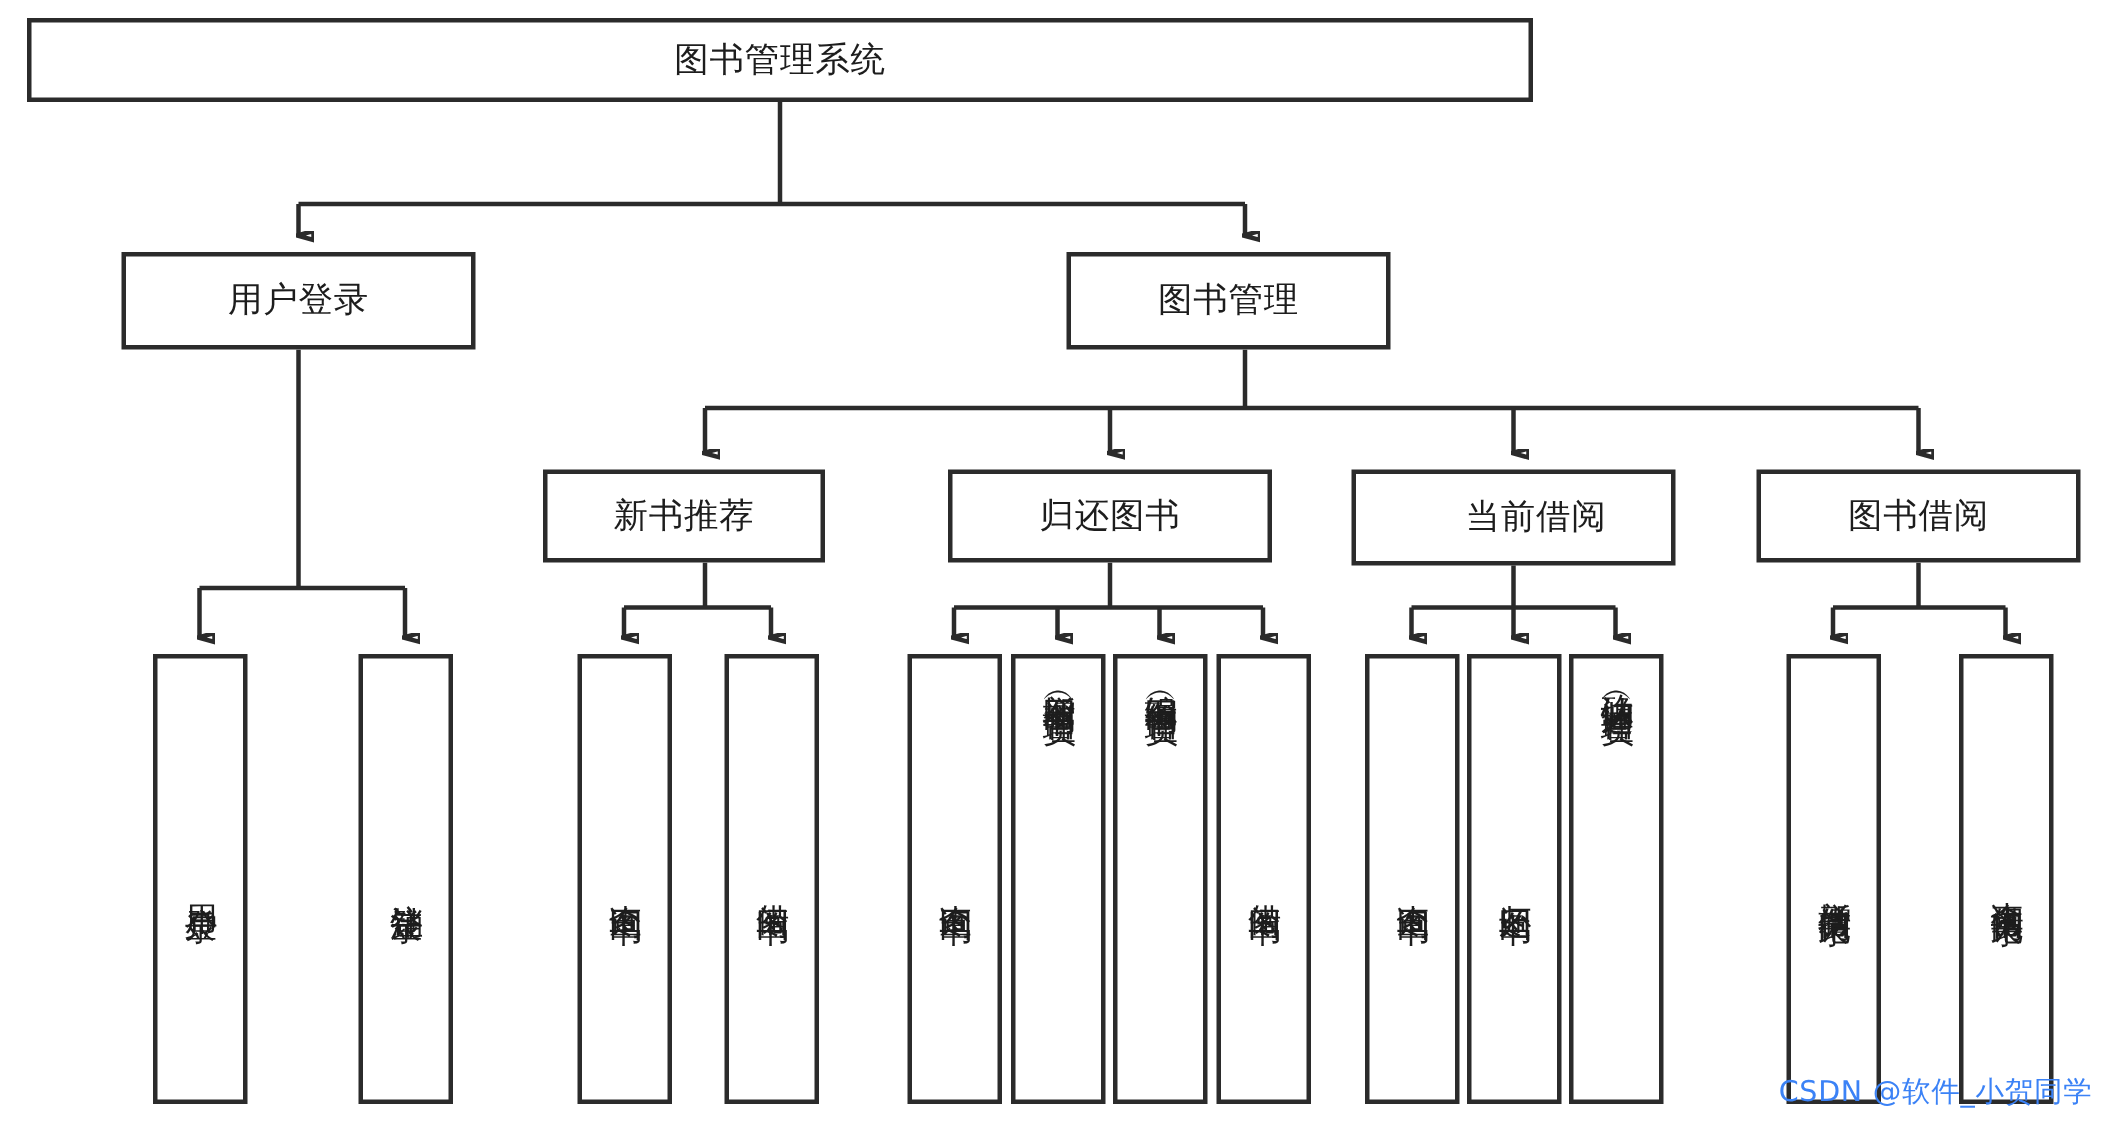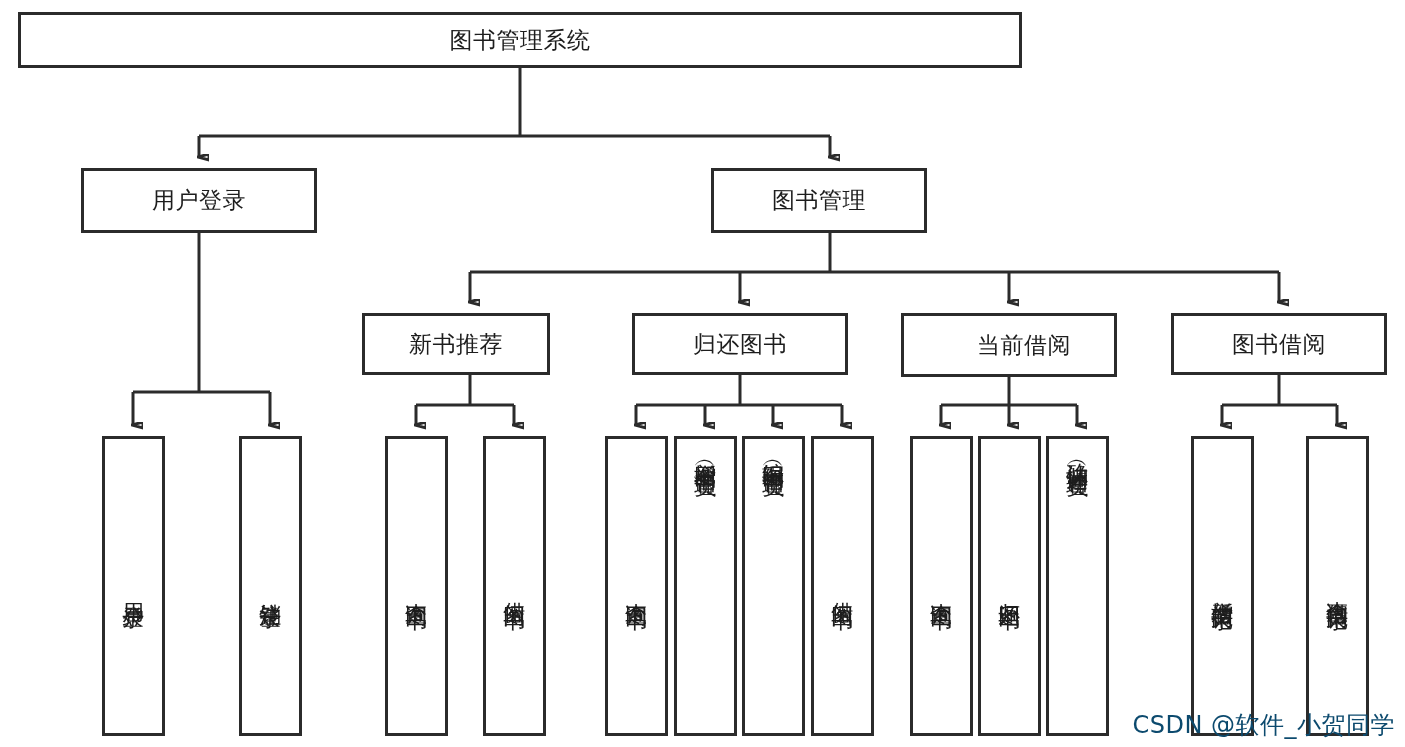--- a/index.html
+++ b/index.html
@@ -66,22 +66,22 @@
   }
   svg.links line, svg.links path {
     stroke: #2b2b2b;
     stroke-width: 3;
     fill: none;
   }
   .watermark {
     position: absolute;
     right: 10px;
     bottom: 6px;
-    font-size: 24px;
-    color: #0c4a6e;
+    font-size: 19px;
+    color: #3b82f6;
     letter-spacing: 0.5px;
     white-space: nowrap;
   }
 </style>
 </head>
 <body>
 
 <div id="canvas">
 
   <svg class="links" viewBox="0 0 1405 747">

